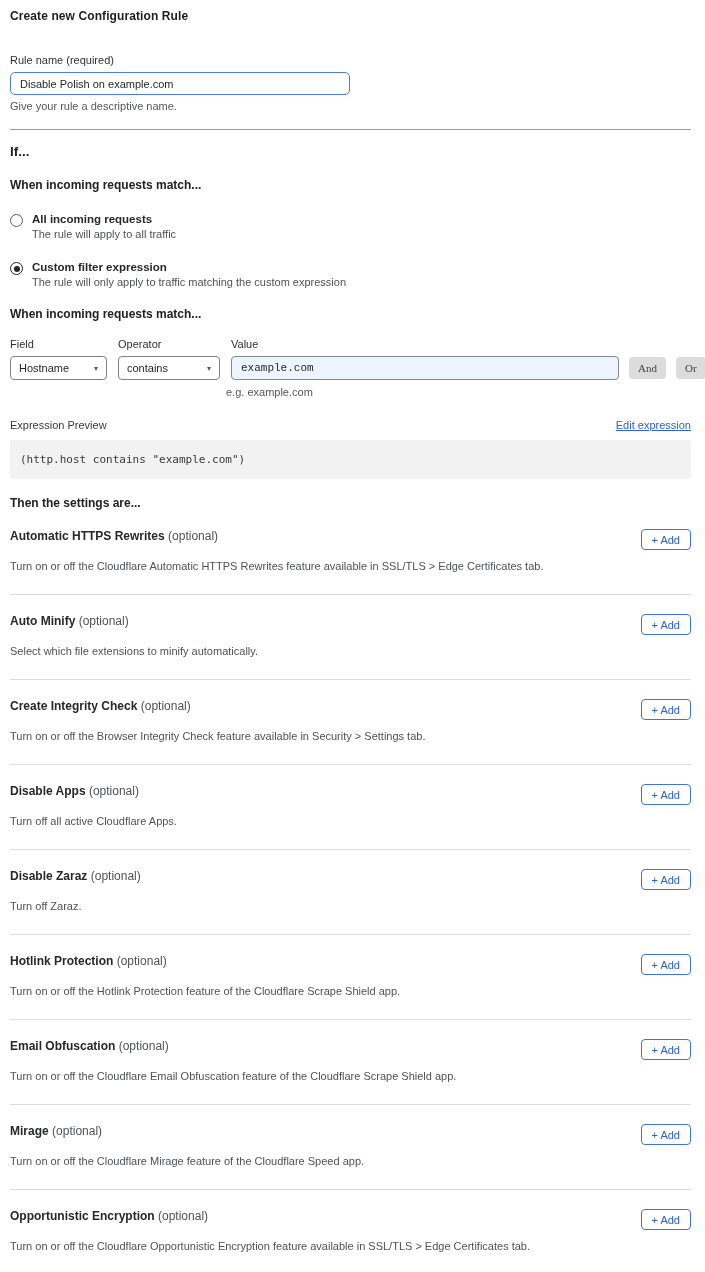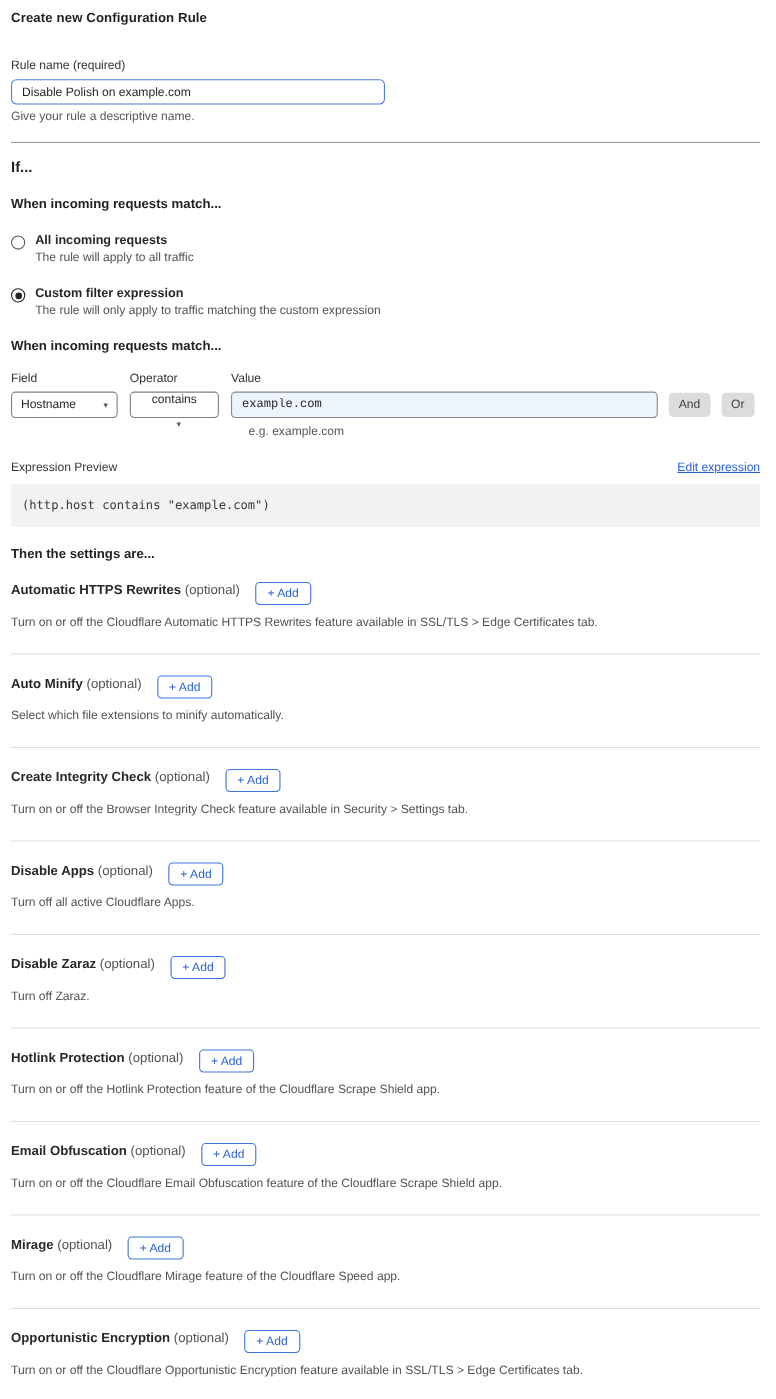--- a/index.html
+++ b/index.html
@@ -45,46 +45,46 @@
   .builder-row { display:flex; align-items:flex-end; }
   .builder-col { display:flex; flex-direction:column; }
   .builder-col .col-label { font-size:11px; color:#303234; margin-bottom:6px; }
   .select-box {
     height:24px; border:1px solid #7e8284; border-radius:4px; background:#fff;
     display:flex; align-items:center; justify-content:space-between;
     padding:0 8px; font-size:11px; color:#26282a; cursor:pointer;gap:12px;
   }
   .select-box .caret { font-size:8px; color:#595c5e; margin-left:8px; }
   .w-field { width:97px; margin-right:11px; }
-  .w-operator { width:81px; margin-right:11px;flex-direction:column; }
+  .w-operator { width:102px; margin-right:11px; }
   .value-input {
     width:388px; height:24px; border:1px solid #85898c; border-radius:4px;
     background:#edf4fd; padding:11px 9px; font-family:Liberation Mono, monospace;
     font-size:11px; color:#26282a; outline:none;
   }
   .connector-btn {
     height:22px; margin-left:10px; margin-bottom:1px; padding:0 9px;
     background:#dcdcdc; border:none; border-radius:4px;
-    font-family:Liberation Sans, sans-serif; font-size:11px; color:#3c3e40; cursor:pointer;
+    font-family:Liberation Serif, serif; font-size:11px; color:#3c3e40; cursor:pointer;
   }
   .value-help { font-size:11px; color:#55585a; margin-top:6px; margin-left:216px; }
 
   .preview-row { display:flex; justify-content:space-between; align-items:baseline; margin-top:21px; }
   .preview-label { font-size:11px; color:#36393a; }
   .edit-link { font-size:11px; color:#2b62d9; text-decoration:underline; cursor:pointer; }
   .code-box {
     margin-top:9px; background:#f2f2f2; border-radius:2px;
     padding:13px 10px; font-family:"DejaVu Sans Mono","Liberation Mono",monospace;
     font-size:11px; color:#36393a;
   }
 
   .then-heading { font-size:12px; font-weight:bold; color:#222; margin-top:17px; }
 
   .setting-row { padding-top:19px; padding-bottom:22px; border-bottom:1px solid #dedede; }
-  .setting-top { display:flex; align-items:flex-start; }
+  .setting-top { display:flex; justify-content:space-between; align-items:flex-start; }
   .setting-title { font-size:12px; color:#26282a; }
   .setting-title b { font-weight:bold; }
   .setting-title .optional { font-weight:normal; color:#505355; }
   .setting-desc { font-size:11px; color:#505355; margin-top:10px; max-width:600px; }
   .add-btn {
     flex:none; margin-left:14px; height:21px; padding:0 10px;
     background:#fff; border:1px solid #3e74dd; border-radius:4px;
     font-family:"Liberation Sans", sans-serif; font-size:11px; color:#2b62d9; cursor:pointer;
   }
   .setting-row.last { border-bottom:none; }

